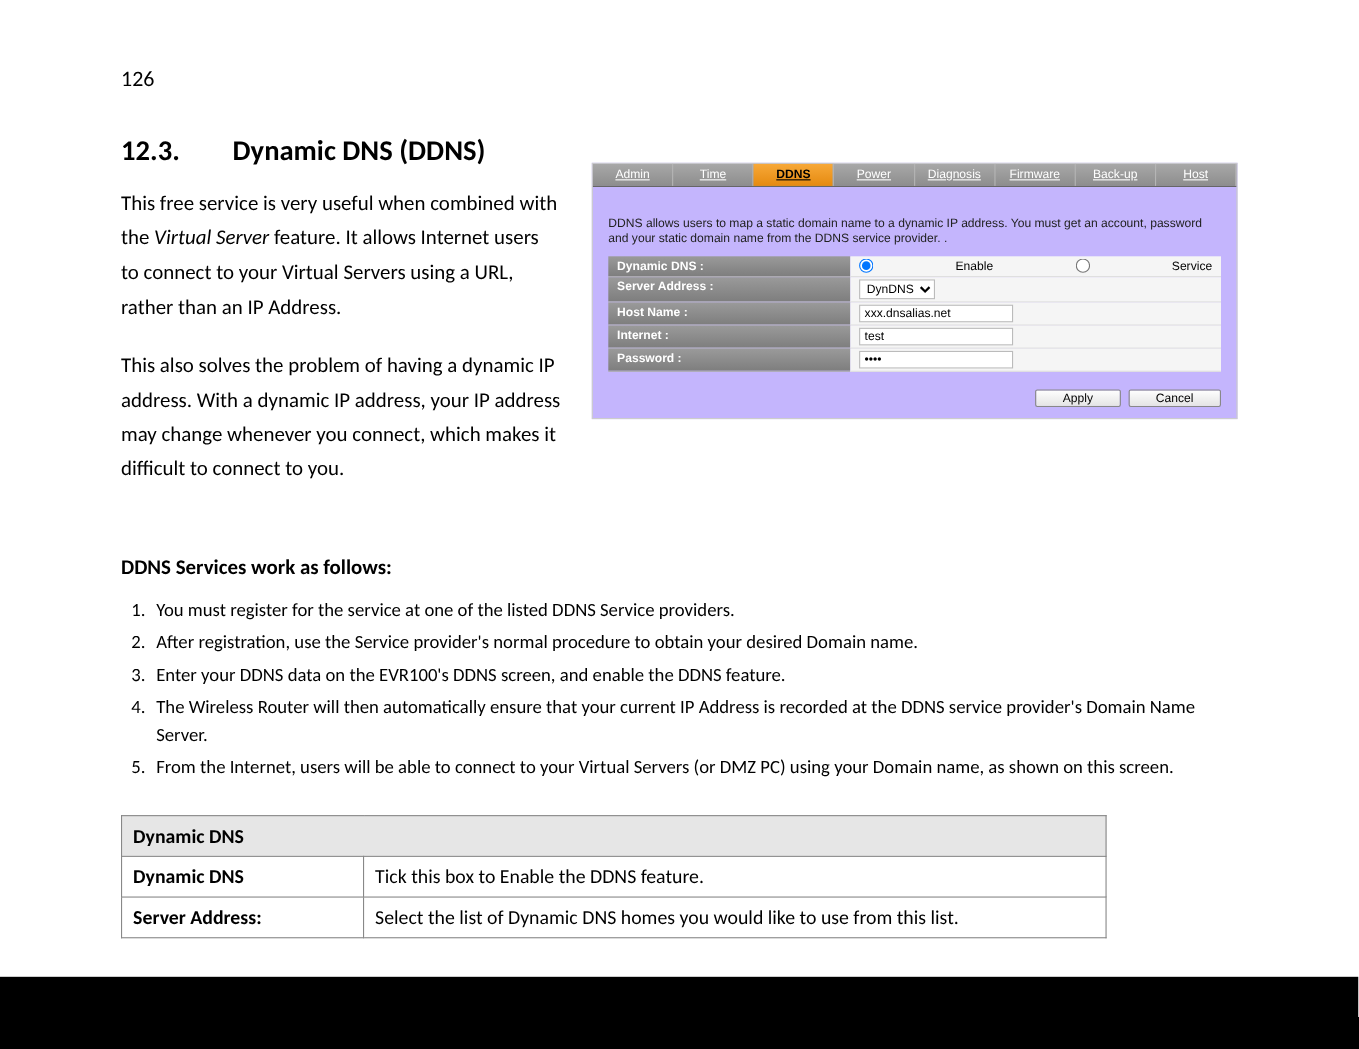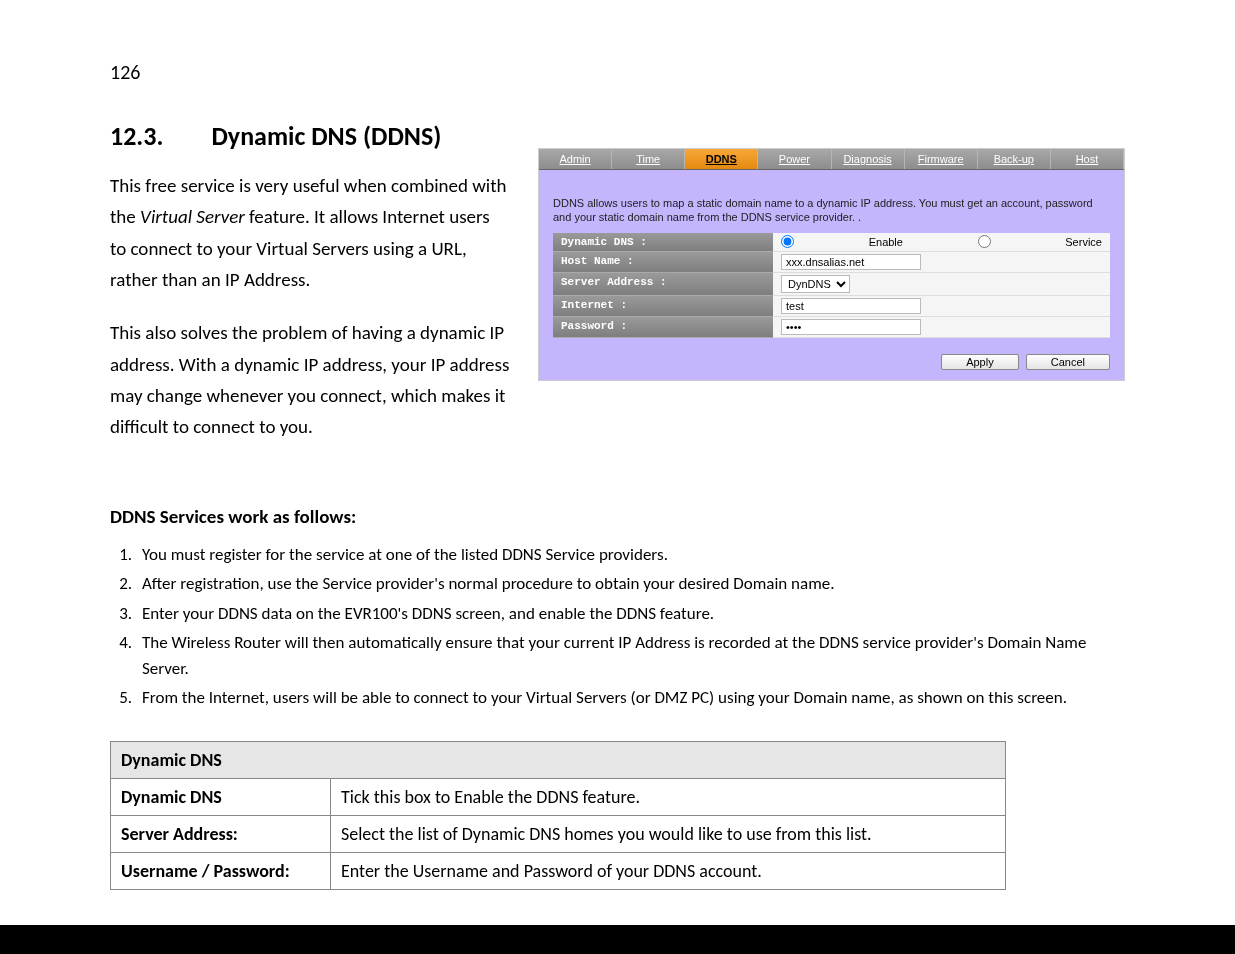--- a/index.html
+++ b/index.html
@@ -71,21 +71,20 @@
   .form-table { padding: 0 14px 6px 14px; }
   .frow { display: flex; align-items: stretch; margin-bottom: 0; }
   .flabel {
     flex: 0 0 220px;
     background: linear-gradient(#9a9a9a,#7e7e7e);
     color: #fff;
     font-weight: 700;
     font-size: 11px;
     padding: 3px 8px;
     border-bottom: 1px solid #aaa;
-    font-family: Liberation Mono, monospace;
   }
   .fval {
     flex: 1;
     background: #f5f5f5;
     padding: 2px 8px;
     border-bottom: 1px solid #ddd;
     display: flex;
     align-items: center;
     gap: 12px;
     justify-content: space-between;
@@ -194,29 +193,29 @@
           <div class="frow">
             <div class="flabel">Dynamic DNS :</div>
             <div class="fval">
               <input type="radio" checked="" style="">
                 <span>Enable</span>
               <input type="radio" style="">
                 <span>Service</span>
             </div>
           </div>
           <div class="frow">
+            <div class="flabel">Server Address :</div>
+            <div class="fval">
+                <select><option>DynDNS</option></select>
+              </div>
+          </div>
+          <div class="frow">
             <div class="flabel">Host Name :</div>
             <div class="fval">
                 <input type="text" value="xxx.dnsalias.net" style="">
-              </div>
-          </div>
-          <div class="frow">
-            <div class="flabel">Server Address :</div>
-            <div class="fval">
-                <select><option>DynDNS</option></select>
               </div>
           </div>
           <div class="frow">
             <div class="flabel">Internet :</div>
             <div class="fval">
                 <input type="text" value="test" style="">
               </div>
           </div>
           <div class="frow">
             <div class="flabel">Password :</div>
@@ -248,24 +247,20 @@
           <td class="hdr" colspan="2">Dynamic DNS</td>
         </tr>
     <tr>
       <td class="label-cell">Dynamic DNS</td>
       <td>Tick this box to Enable the DDNS feature.</td>
     </tr>
     <tr>
       <td class="label-cell">Server Address:</td>
       <td>Select the list of Dynamic DNS homes you would like to use from this list.</td>
     </tr>
-    <tr>
-      <td class="label-cell">Username / Password:</td>
-      <td>Enter the Username and Password of your DDNS account.</td>
-    </tr>
   </tbody>
     </table>
 
 </div>
 
 <div class="footer">
   
 </div>
 
 </body></html>

